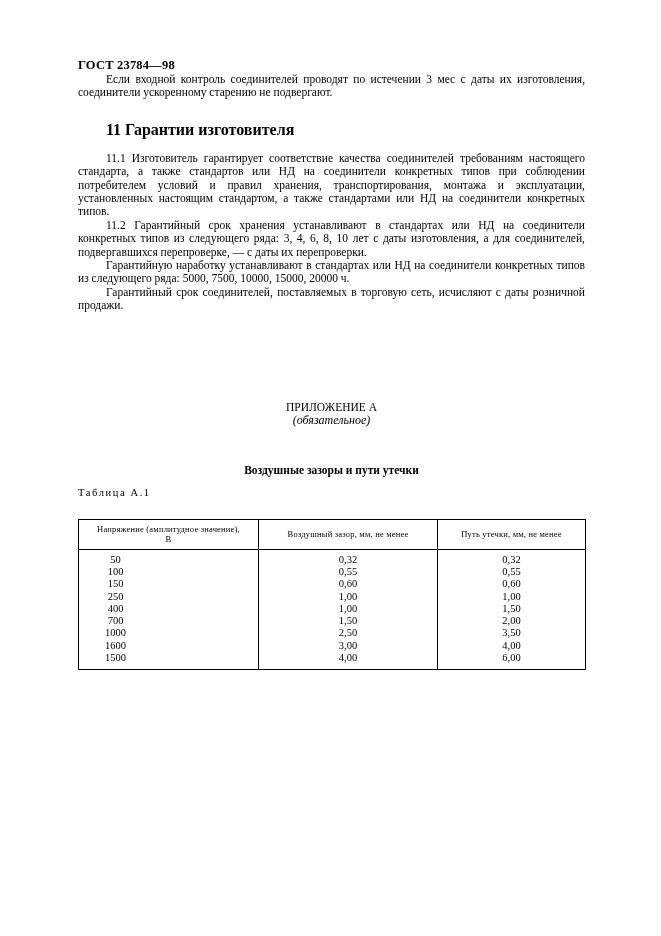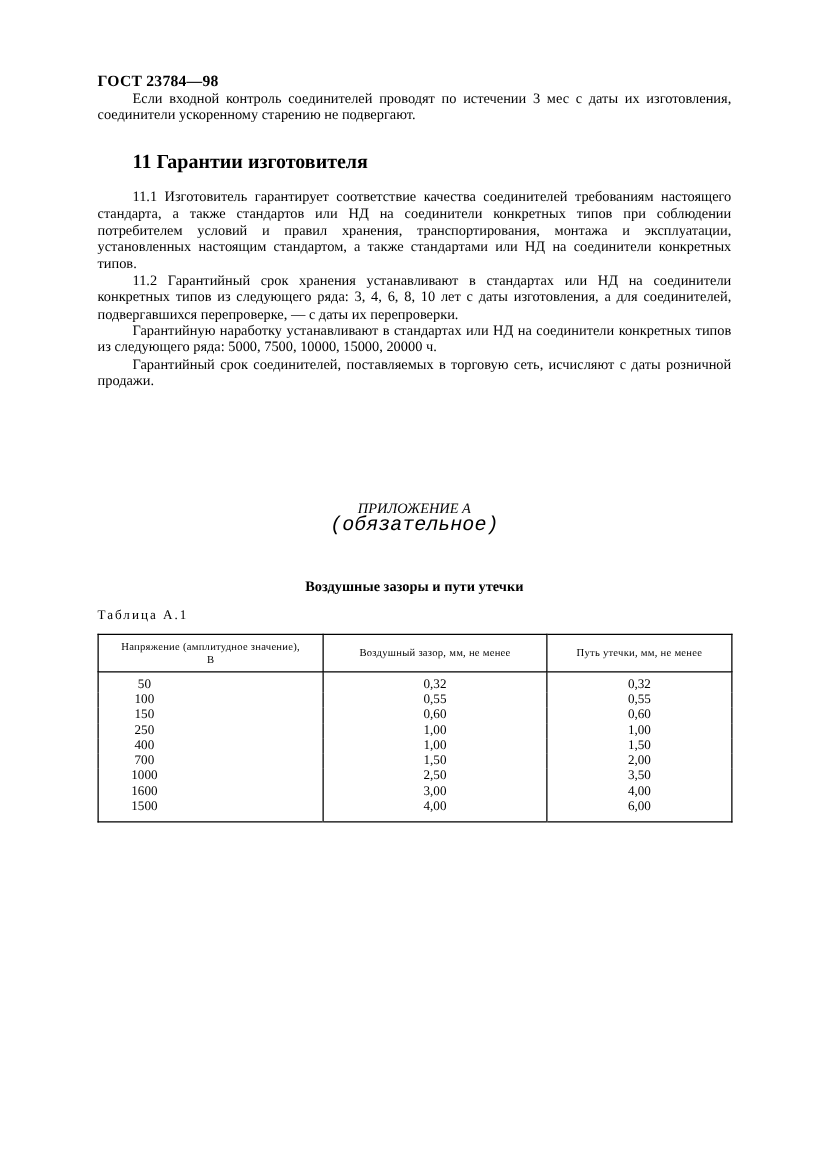--- a/index.html
+++ b/index.html
@@ -35,44 +35,42 @@
     margin: 0;
     margin-top: 21px;
     font-size: 16px;
     font-weight: bold;
     text-indent: 28px;
   }
   .section-body { margin-top: 13px; }
   .appendix-label {
     margin-top: 88px;
     text-align: center;
-    font-style: italic;
     font-size: 11.5px;
     line-height: 13.5px;
   }
   .appendix-note {
     text-align: center;
     font-style: italic;
-    font-size: 16px;
+    font-size: 12px;
     line-height: 12.5px;
-    font-family: Liberation Mono, monospace;
   }
   .appendix-title {
     margin-top: 37px;
     text-align: center;
     font-weight: bold;
     font-size: 11.5px;
   }
   .table-caption {
     margin-top: 11px;
     font-size: 10.5px;
     letter-spacing: 1.6px;
   }
   table.data-table {
-    margin-top: 9px;
+    margin-top: 21px;
     width: 507px;
     border-collapse: collapse;
     border: 1px solid #000;
     table-layout: fixed;
   }
   table.data-table th {
     border: 1px solid #000;
     font-weight: normal;
     font-size: 8.5px;
     line-height: 10.5px;

